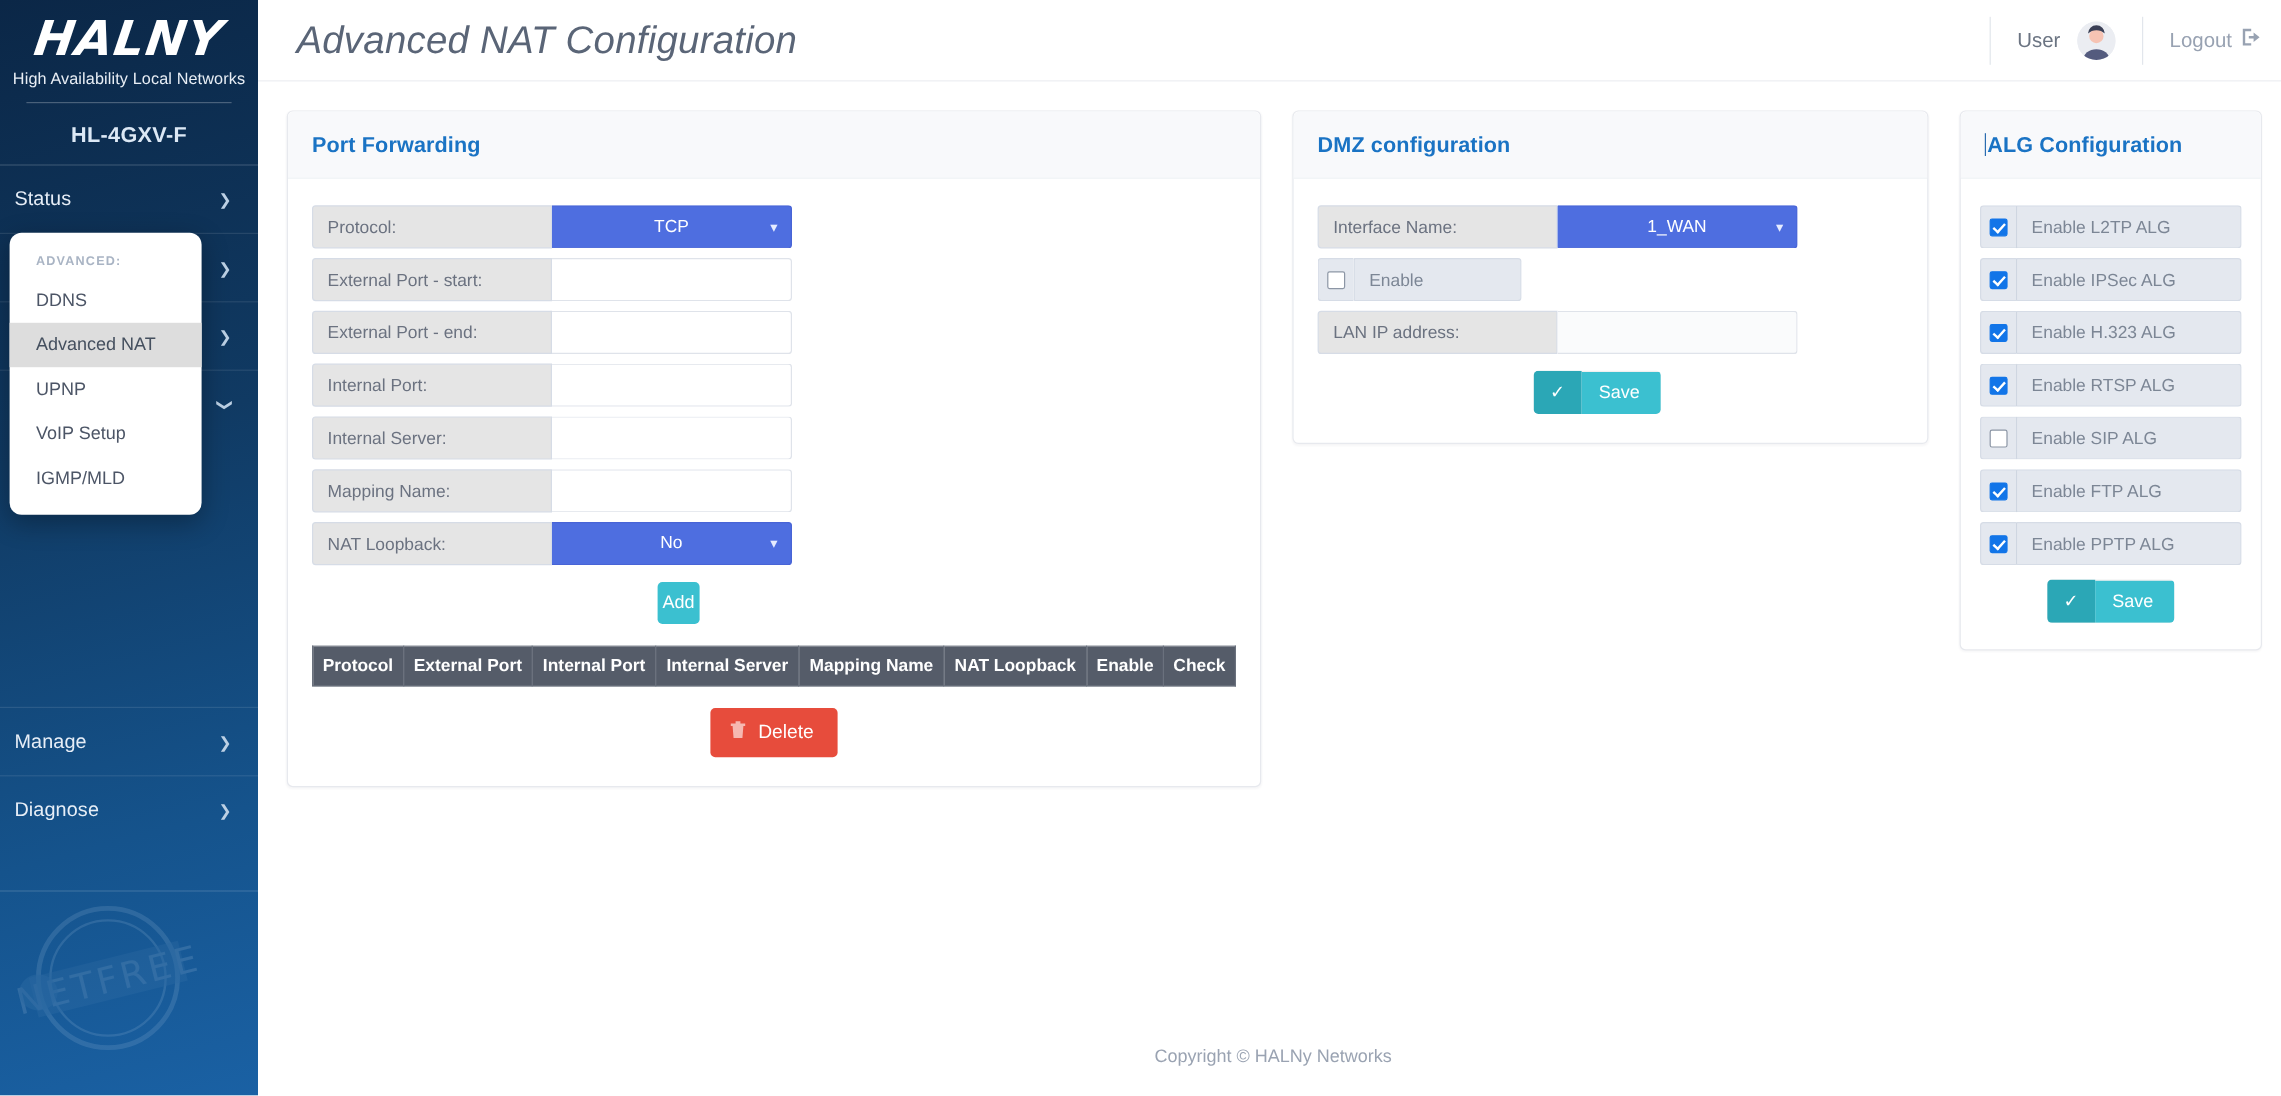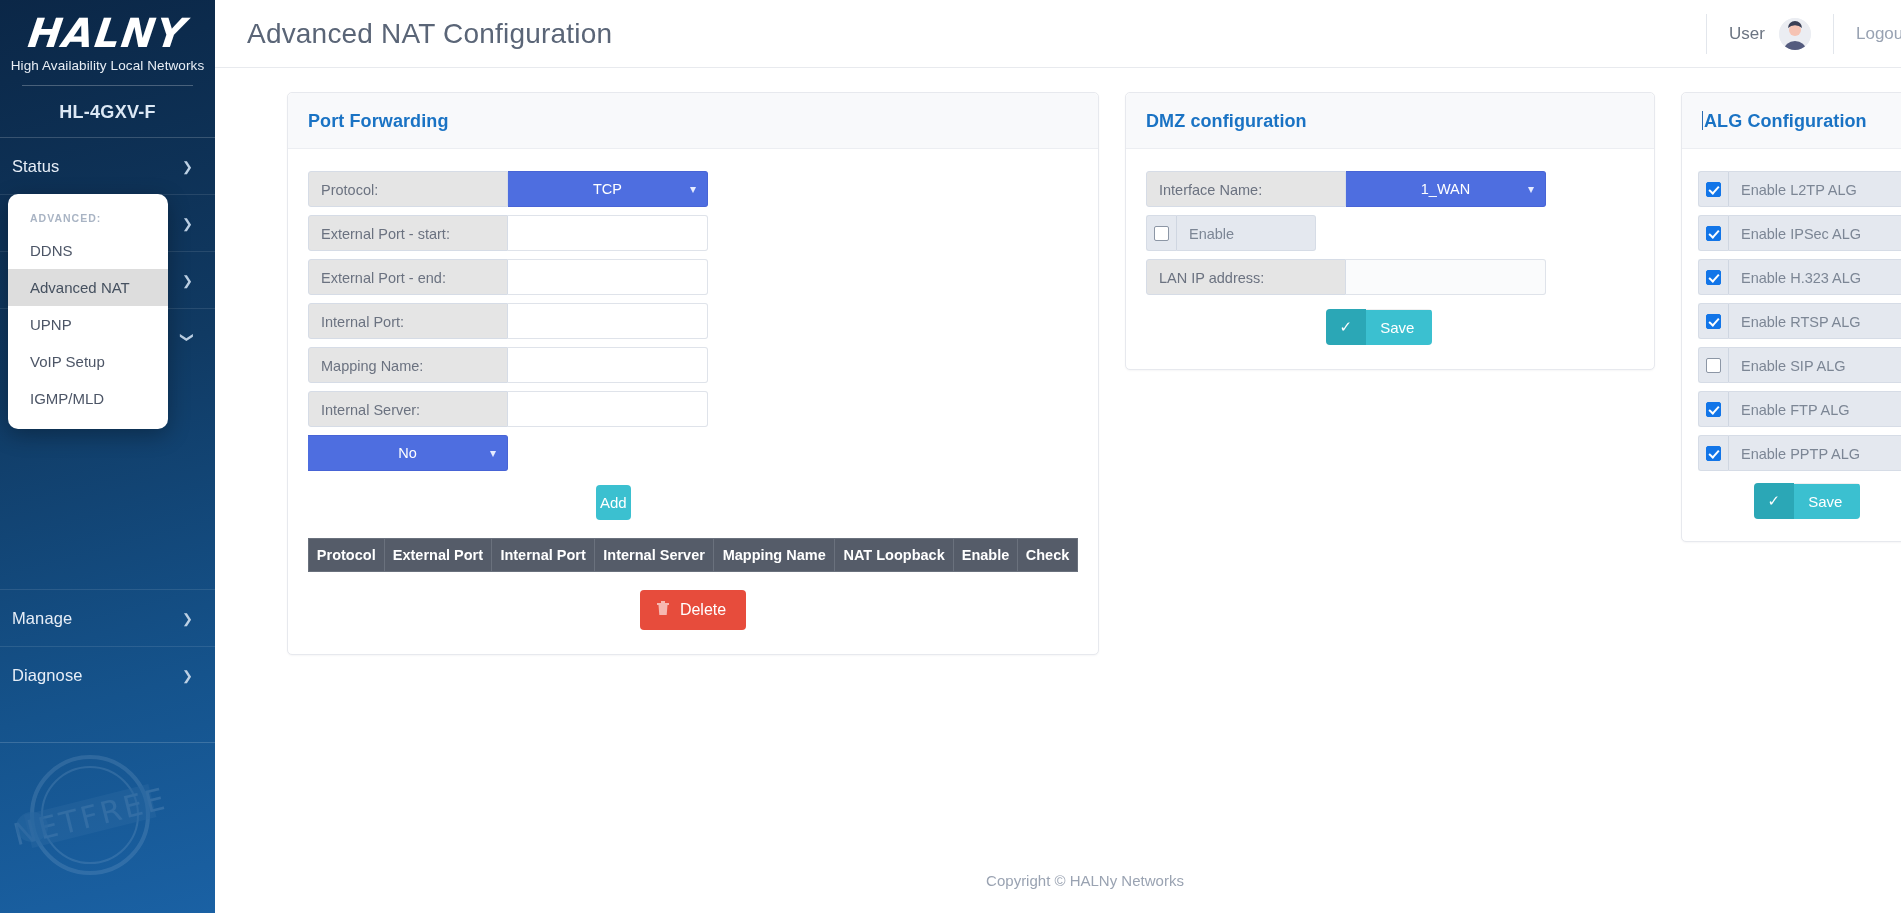--- a/index.html
+++ b/index.html
@@ -80,21 +80,21 @@
   
   .main { flex: 1 1 auto; height: 913px; position: relative; background: #ffffff; display: flex; flex-direction: column; }
 
   .topbar {
     height: 68px; flex: 0 0 68px;
     display: flex; align-items: center; justify-content: space-between;
     padding: 0 22px 0 32px;
     border-bottom: 1px solid #e8eaee;
     background: #ffffff;
   }
-  .page-title { font-size: 28px; color: #5a6577; font-weight: 400; letter-spacing: .2px; }
+  .page-title { font-size: 32px; color: #5a6577; font-weight: 400; letter-spacing: .2px; font-style: italic; }
   .topbar-right { display: flex; align-items: center; height: 44px; }
   .vbar { width: 1px; height: 40px; background: #e2e6ec; margin: 0 22px; }
   .user-label { font-size: 17px; color: #6b7482; margin-right: 14px; }
   .avatar {
     width: 32px; height: 32px; border-radius: 50%; background: #ebedf2;
     overflow: hidden; position: relative; display: inline-block;
   }
   .logout-label { font-size: 17px; color: #98a2b2; display: flex; align-items: center; gap: 7px; cursor: pointer; }
 
   .content {
@@ -112,21 +112,21 @@
   }
   .card-head {
     padding: 18px 20px 16px 20px;
     background: #f8f9fb;
     border-bottom: 1px solid #eceef2;
     border-radius: 5px 5px 0 0;
   }
   .card-title { font-size: 18px; color: #1a73c4; font-weight: bold; letter-spacing: .1px; }
   .card-body { padding: 22px 20px 24px 20px; }
 
-  .card-pf { width: 812px; margin-left: 48px; }
+  .card-pf { width: 812px; }
   .card-dmz { width: 530px; }
   .card-alg { width: 252px; }
 
   
   .frow { display: flex; margin-bottom: 8px; }
   .flabel {
     width: 200px; flex: 0 0 200px;
     background: #e5e5e5; border: 1px solid #d6dce6;
     border-radius: 3px 0 0 3px;
     font-size: 14.5px; color: #6b7280;
@@ -361,30 +361,31 @@
             <div class="flabel">External Port - end:</div>
             <input class="finput" type="text" value="" style="">
           </div>
 
           <div class="frow">
             <div class="flabel">Internal Port:</div>
             <input class="finput" type="text" value="" style="">
           </div>
 
           <div class="frow">
+            <div class="flabel">Internal Server:</div>
+            <input class="finput" type="text" value="" style="">
+          </div>
+
+          <div class="frow">
             <div class="flabel">Mapping Name:</div>
             <input class="finput" type="text" value="" style="">
           </div>
 
           <div class="frow">
-            <div class="flabel">Internal Server:</div>
-            <input class="finput" type="text" value="" style="">
-          </div>
-
-          <div class="frow">
+            <div class="flabel">NAT Loopback:</div>
             <div class="fselect">
               <span>No</span>
               <span class="caret">▾</span>
             </div>
           </div>
 
           <button class="btn btn-add">Add</button>
 
           <table class="pf-table">
             <thead>

